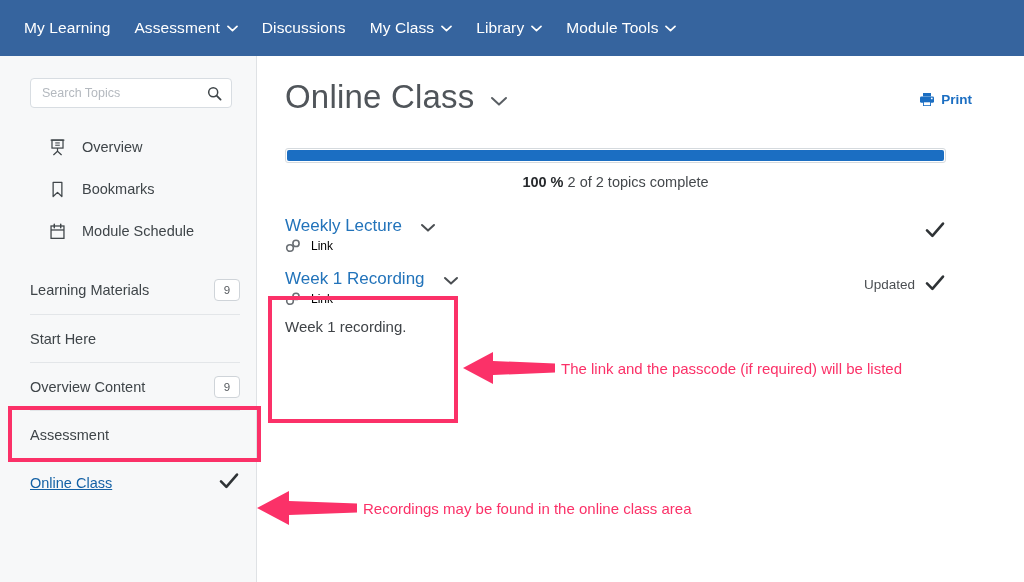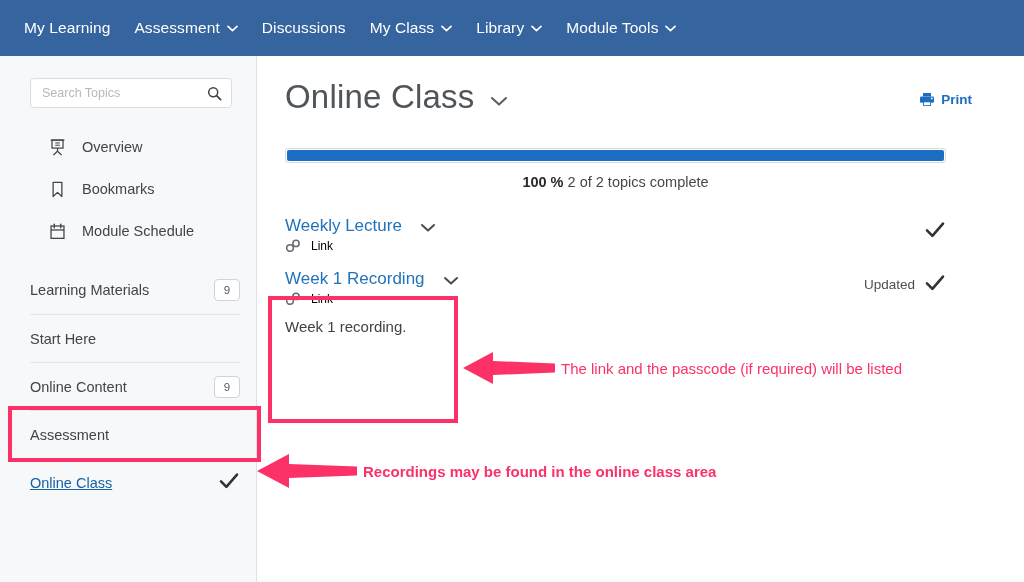--- a/index.html
+++ b/index.html
@@ -257,21 +257,21 @@
     align-items: center;
     z-index: 6;
   }
   .annot-text {
     color: #fb3168;
     font-size: 15px;
     white-space: nowrap;
   }
   .annot svg { display: block; }
   #annot-1 { left: 463px; top: 348px; }
-  #annot-2 { left: 257px; top: 451px; font-weight: bold; }
+  #annot-2 { left: 257px; top: 488px; }
   .annot .a-text-1 { margin-left: 6px; }
 </style>
 </head>
 <body>
 
 <div class="topnav">
   <div class="nav-item">
     <span>My Learning</span>
   </div>
   <div class="nav-item">
@@ -367,21 +367,21 @@
     <div class="unit-row">
       <span>Learning Materials</span>
       <span class="unit-badge">9</span>
     </div>
 
     <div class="unit-row">
       <span>Start Here</span>
     </div>
 
     <div class="unit-row">
-      <span>Online Content</span>
+      <span>Overview Content</span>
       <span class="unit-badge">9</span>
     </div>
 
     <div class="unit-row">
       <span>Assessment</span>
     </div>
 
     <div class="unit-row">
       <span class="unit-link">Online Class</span>
       <span>

